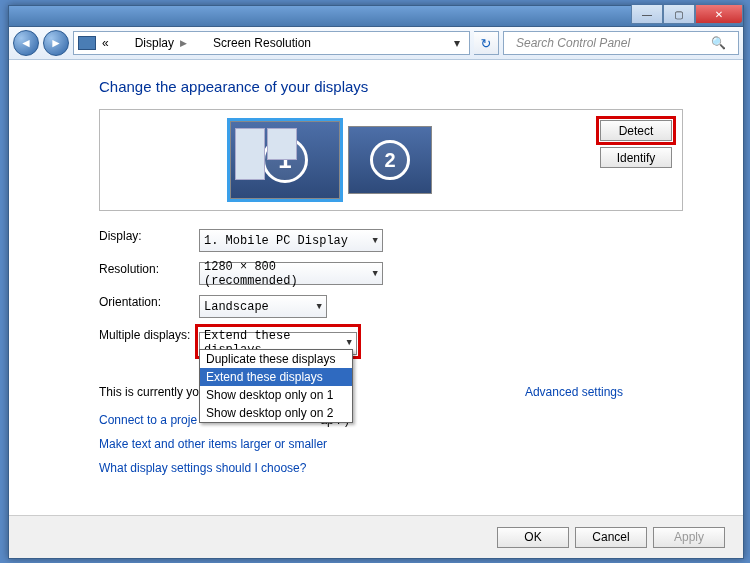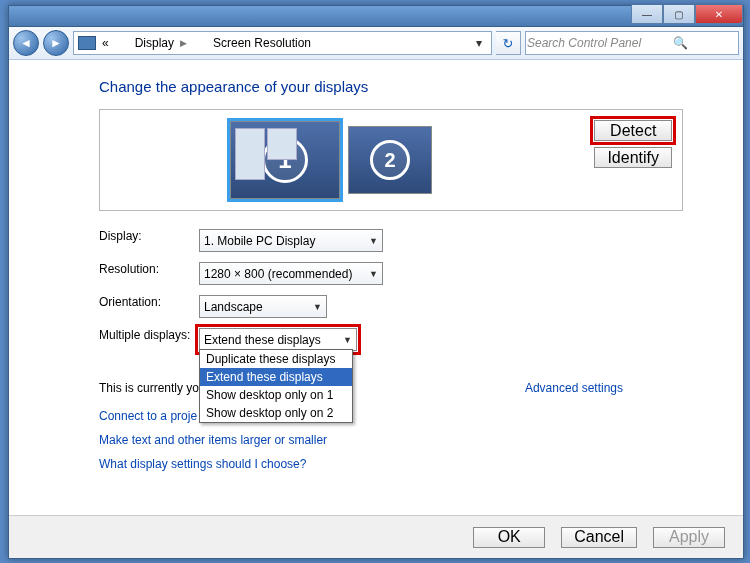--- a/index.html
+++ b/index.html
@@ -66,21 +66,22 @@
     display:inline-block;
   }
   .addr-drop{width:16px;text-align:center;color:#333;}
   .refresh {
     width:24px;height:22px;border:1px solid #8ca8c6;border-left:none;
     background:linear-gradient(#fdfdfd,#e8eef6);
     display:flex;align-items:center;justify-content:center;color:#1560bd;font-size:13px;
   }
   .search {
     width:210px;height:22px;border:1px solid #8ca8c6;background:#fff;
-    display:flex;align-items:center;padding:0 1px;color:#888;font-style:italic;
+    display:flex;align-items:center;padding:0 12px;color:#888;font-style:italic;
+    justify-content:space-between;
     gap:32px;
   }
   .search .mag{color:#1560bd;font-style:normal;}
   
   .content {
     padding: 18px 60px 10px 90px;
   }
   h1.page-title {
     color:#003399; font-weight:normal; font-size:15px; margin:0 0 14px 0;
   }
@@ -112,50 +113,50 @@
   }
   .mon-win{width:28px;height:30px;background:#d8e3f0;border:1px solid #aac;}
   .preview .side-btns{
     position:absolute; right:10px; top:10px;
     display:flex;flex-direction:column;gap:6px;
   }
   .btn {
     min-width:72px; height:21px;
     background:linear-gradient(#fdfdfd,#e6e6e6);
     border:1px solid #8a8a8a;
-    font-family:inherit;font-size:16px;
+    font-family:inherit;font-size:12px;
     padding:0 12px;
   }
   .btn:disabled{color:#999;}
   .highlight-red { outline:3px solid #d40000; outline-offset:1px; }
   
   .row{display:flex;align-items:flex-start;margin-bottom:10px;}
   .row label{width:100px;}
   .sel {
     height:21px;border:1px solid #888;background:linear-gradient(#fff,#eef1f6);
-    font-family:Liberation Sans, sans-serif;font-size:12px;padding:0 18px 0 4px;
+    font-family:Liberation Mono, monospace;font-size:12px;padding:0 18px 0 4px;
     position:relative;display:inline-flex;align-items:center;
   }
   .sel .arrow{position:absolute;right:4px;font-size:9px;color:#333;}
   .sel.open{background:#fff;}
   .dropdown {
     position:absolute;
     border:1px solid #666;background:#fff;
     box-shadow:2px 2px 3px rgba(0,0,0,.3);
     z-index:10;
   }
   .dropdown .opt{padding:2px 6px;white-space:nowrap;}
   .dropdown .opt.sel-opt{background:#2f6ac0;color:#fff;}
   .link{color:#0646b4;cursor:pointer;}
   .adv{position:absolute;right:60px;}
   .footer {
     position:absolute;left:0;right:0;bottom:0;height:42px;
     background:#f0f0f0;border-top:1px solid #ccc;
     display:flex;align-items:center;justify-content:flex-end;
-    padding-right:18px;gap:16px;
+    padding-right:18px;gap:6px;
   }
   .multidisp-wrap{position:relative;display:inline-block;}
 </style>
 </head>
 <body>
 
 <div class="window">
 
   <div class="titlebar">
     <div class="win-controls">

